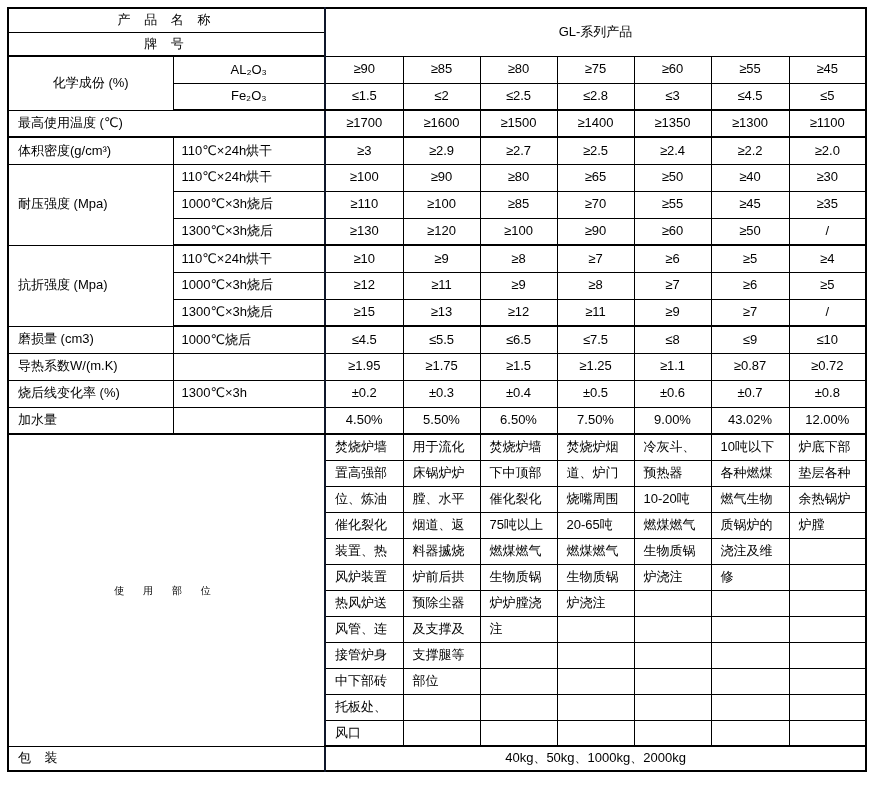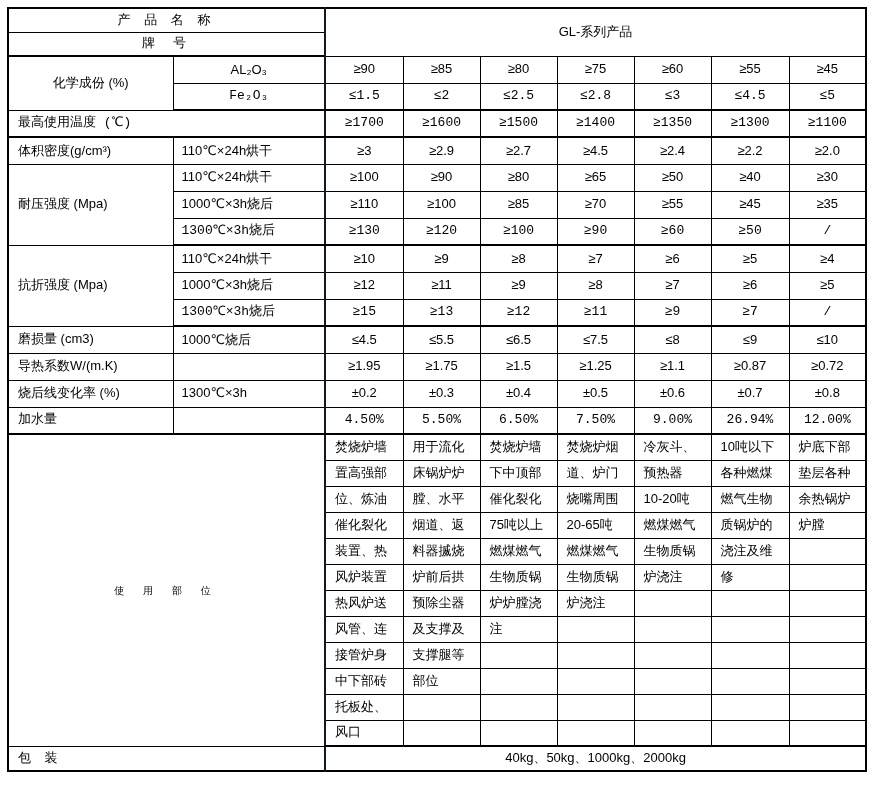--- a/index.html
+++ b/index.html
@@ -7,21 +7,21 @@
   .page{width:814px;height:807px;background:#fff;box-sizing:border-box;padding:7px;}
   table.spec{border-collapse:collapse;table-layout:fixed;width:860px;border:2px solid #000;}
   td{border:1px solid #000;font-size:13px;line-height:1.1;height:27px;padding:0 3px;vertical-align:middle;overflow:hidden;white-space:nowrap;box-sizing:border-box;}
   tr.hdr td{height:24px;}
   tr.usage td{height:26px;}
   tr.pack td{height:25px;}
   .c{text-align:center;}
   .l{text-align:left;padding-left:9px;}
   .sp{letter-spacing:5px;}
   .dv{border-left:2px solid #0f172a;}
-  tr.hb td{border-bottom:2px solid #000;font-family:Liberation Mono, monospace;}
+  tr.hb td{border-bottom:2px solid #000;}
   .usage-label{letter-spacing:8px;text-align:center;font-size:10px;}
   .cond{text-align:left;padding-left:8px;}
 </style>
 </head>
 <body>
 
 <div class="page">
 <table class="spec">
 <colgroup>
   <col style="width:165px">
@@ -76,21 +76,21 @@
   <td class="c">≥1300</td>
   <td class="c">≥1100</td>
 </tr>
 
 <tr>
   <td class="l">体积密度(g/cm³)</td>
   <td class="cond">110℃×24h烘干</td>
   <td class="c dv">≥3</td>
   <td class="c">≥2.9</td>
   <td class="c">≥2.7</td>
-  <td class="c">≥4.5</td>
+  <td class="c">≥2.5</td>
   <td class="c">≥2.4</td>
   <td class="c">≥2.2</td>
   <td class="c">≥2.0</td>
 </tr>
 
 <tr>
   <td rowspan="3" class="l">耐压强度 (Mpa)</td>
   <td class="cond">110℃×24h烘干</td>
   <td class="c dv">≥100</td>
   <td class="c">≥90</td>
@@ -190,21 +190,21 @@
 </tr>
 
 <tr class="hb">
   <td class="l">加水量</td>
   <td class="cond"></td>
   <td class="c dv">4.50%</td>
   <td class="c">5.50%</td>
   <td class="c">6.50%</td>
   <td class="c">7.50%</td>
   <td class="c">9.00%</td>
-  <td class="c">26.94%</td>
+  <td class="c">43.02%</td>
   <td class="c">12.00%</td>
 </tr>
 
 <tr class="usage">
   <td colspan="2" rowspan="12" class="usage-label">使 用 部 位</td>
   <td class="l dv">焚烧炉墙</td>
   <td class="l">用于流化</td>
   <td class="l">焚烧炉墙</td>
   <td class="l">焚烧炉烟</td>
   <td class="l">冷灰斗、</td>

